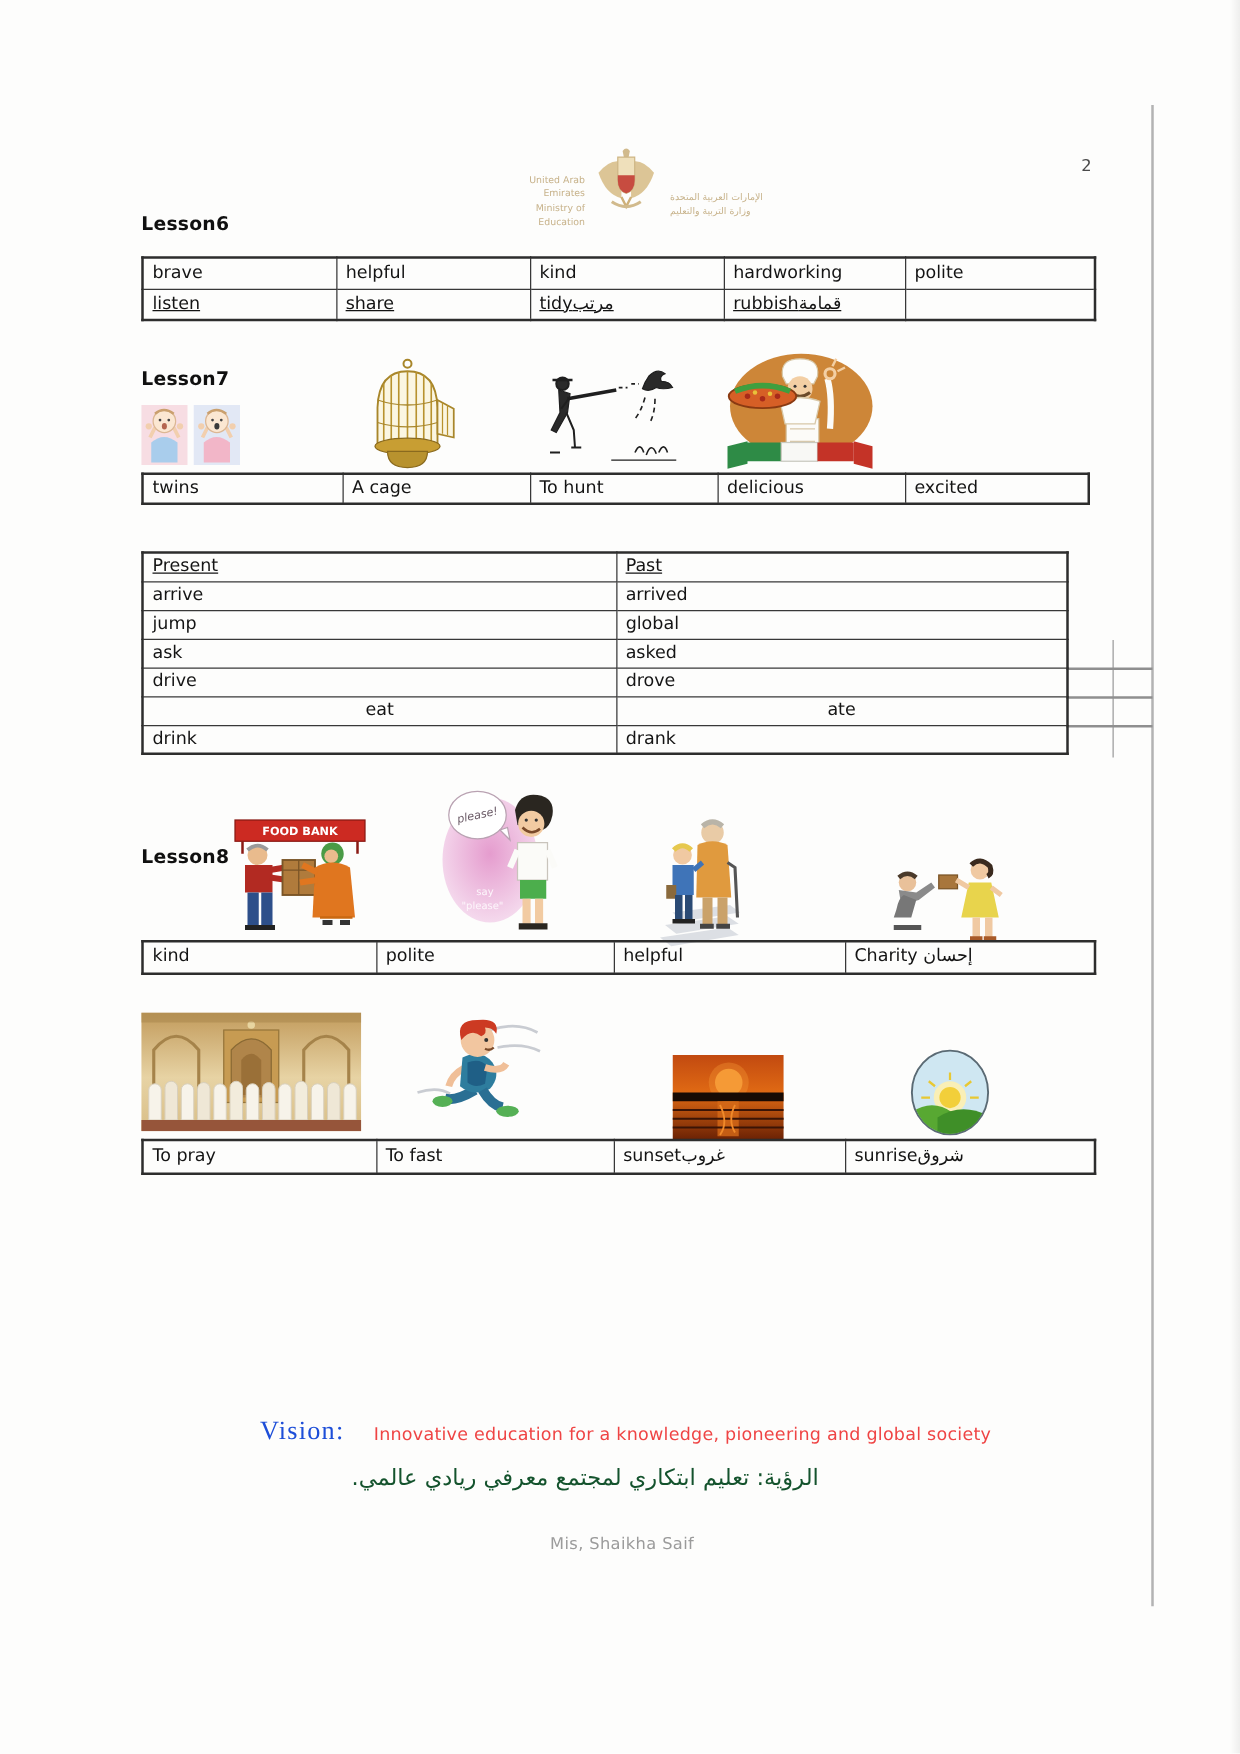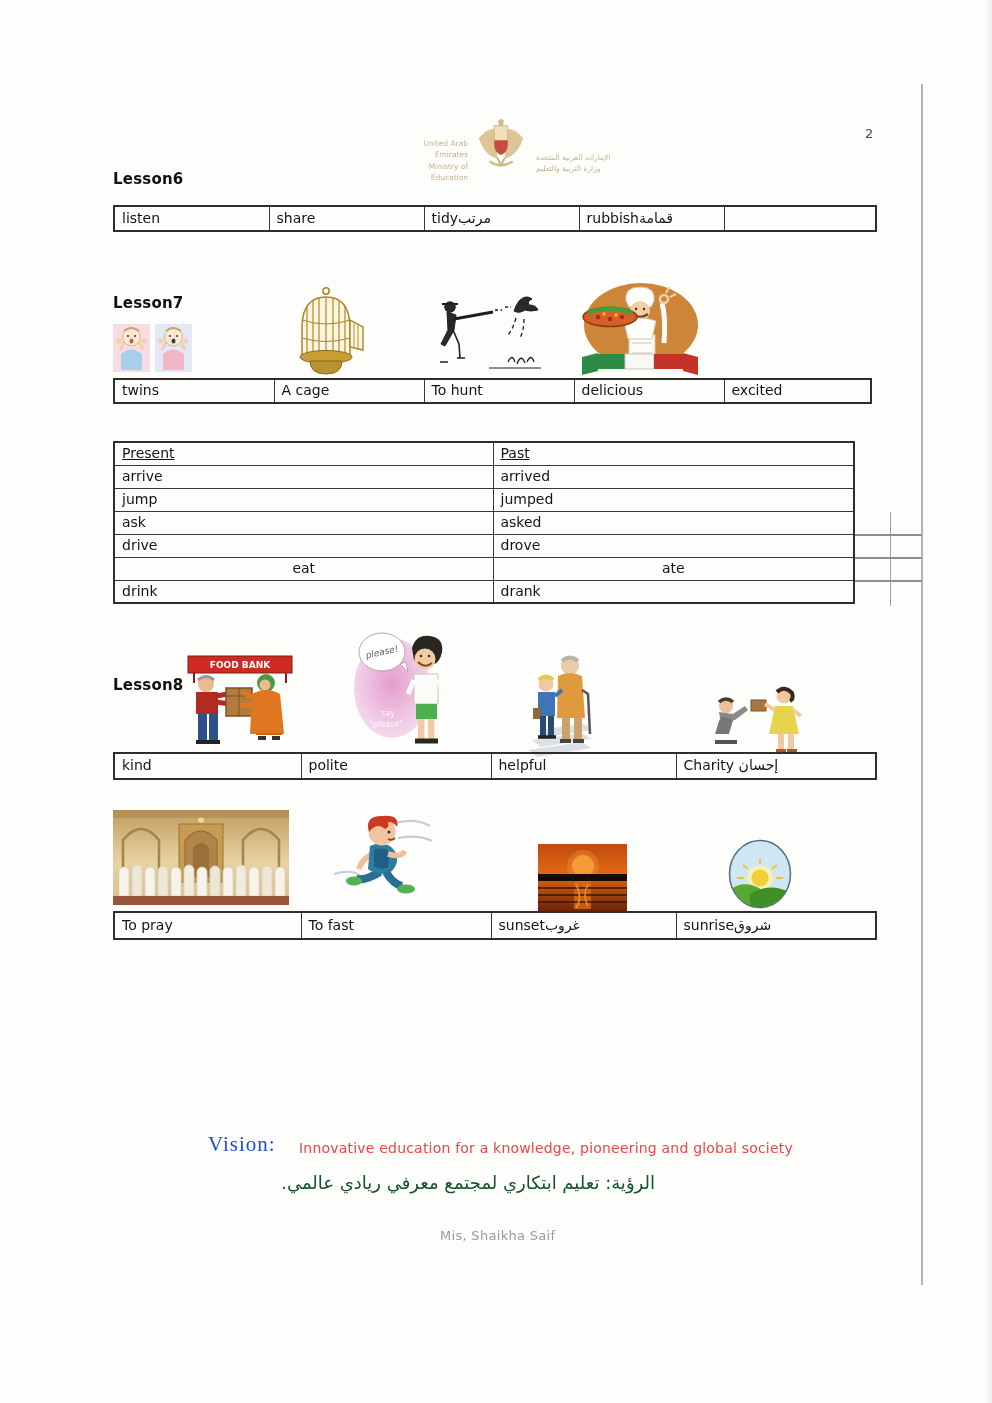--- a/index.html
+++ b/index.html
@@ -62,21 +62,28 @@
 
   <table class="sheet abs" style="left:113px;top:205px;width:762px;">
     <colgroup>
         <col style="width:155px">
         <col style="width:155px">
         <col style="width:155px">
         <col style="width:145px">
         <col style="width:152px">
       </colgroup>
     <tbody>
-    <tr style="height:25px;">
+        <tr style="height:25px;">
+      <td>brave</td>
+      <td>helpful</td>
+      <td>kind</td>
+      <td>hardworking</td>
+      <td>polite</td>
+    </tr>
+    <tr style="height:25px;text-decoration:underline;">
       <td>listen</td>
       <td>share</td>
       <td>tidyمرتب</td>
       <td>rubbishقمامة</td>
       <td></td>
     </tr>
   </tbody>
     </table>
 
   <div class="abs lesson-title" style="left:113px;top:294px;">Lesson7</div>
@@ -198,21 +205,21 @@
         <tr style="height:23px;">
       <td class="u">Present</td>
       <td class="u">Past</td>
     </tr>
     <tr style="height:23px;">
       <td>arrive</td>
       <td>arrived</td>
     </tr>
     <tr style="height:23px;">
       <td>jump</td>
-      <td>jumped</td>
+      <td>global</td>
     </tr>
     <tr style="height:23px;">
       <td>ask</td>
       <td>asked</td>
     </tr>
     <tr style="height:23px;">
       <td>drive</td>
       <td>drove</td>
     </tr>
     <tr style="height:23px;text-align:center;">

